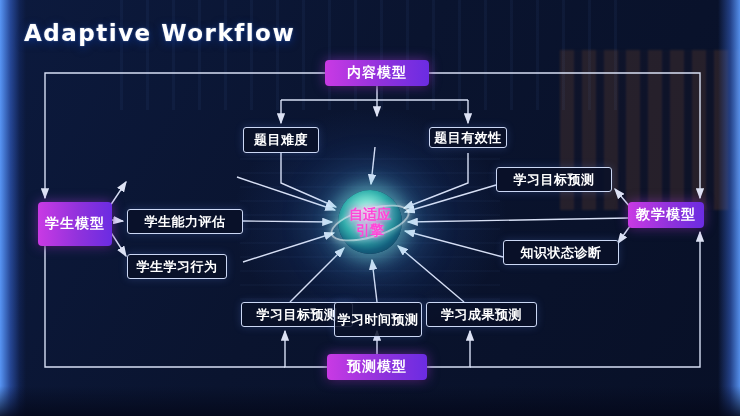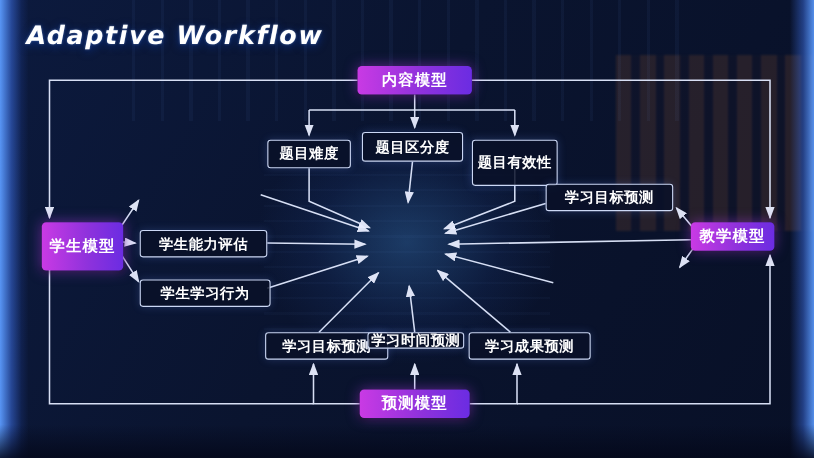--- a/index.html
+++ b/index.html
@@ -18,21 +18,21 @@
     background:repeating-linear-gradient(90deg,rgba(110,160,255,.10) 0 3px,transparent 3px 26px);}
   .streaks-mid{position:absolute;left:240px;top:150px;width:260px;height:150px;opacity:.4;
     background:repeating-linear-gradient(0deg,rgba(120,170,255,.08) 0 2px,transparent 2px 14px);}
   .edge-left{position:absolute;left:0;top:0;bottom:0;width:26px;
     background:linear-gradient(90deg,rgba(92,156,255,.95) 0%,rgba(60,110,225,.55) 40%,rgba(40,80,190,.18) 75%,transparent 100%);}
   .edge-right{position:absolute;right:0;top:0;bottom:0;width:22px;
     background:linear-gradient(270deg,rgba(92,156,255,.9) 0%,rgba(60,110,225,.5) 45%,transparent 100%);}
   .bottom-band{position:absolute;left:0;right:0;bottom:0;height:30px;
     background:linear-gradient(180deg,transparent,rgba(4,8,26,.85));}
   
-  .title{position:absolute;left:24px;top:20px;font-size:23px;font-weight:bold;font-style:italic;
+  .title{position:absolute;left:24px;top:20px;font-size:23px;font-weight:bold;
     color:#ffffff;letter-spacing:1.5px;text-shadow:0 2px 8px rgba(10,50,140,.9),0 0 2px rgba(180,210,255,.6);}
   
   .box{position:absolute;display:flex;align-items:center;justify-content:center;
     color:#fff;font-weight:bold;white-space:nowrap;box-sizing:border-box;}
   .model{font-size:14px;letter-spacing:1px;border-radius:4px;
     background:linear-gradient(90deg,#c93ae4 0%,#9032dc 55%,#6b2ce2 100%);
     box-shadow:0 0 12px rgba(175,65,235,.5),0 2px 4px rgba(0,0,0,.4);}
   .item{font-size:13px;letter-spacing:.5px;border-radius:3px;
     background:rgba(9,16,40,.85);border:1px solid #ccd8f5;
     box-shadow:0 0 8px rgba(110,150,255,.22);}
@@ -105,29 +105,36 @@
     <path class="arrow" d="M325,73 L45,73 L45,198" marker-end="url(#ah)"></path>
     <path class="arrow" d="M429,73 L700,73 L700,198" marker-end="url(#ah)"></path>
     <path class="arrow" d="M285,367 L45,367 L45,232" marker-end="url(#ah)"></path>
     <path class="arrow" d="M470,367 L700,367 L700,232" marker-end="url(#ah)"></path>
   </svg>
 
   <div class="title">Adaptive Workflow</div>
 
   <div class="box model" style="left:325px;top:60px;width:104px;height:26px">内容模型</div>
   <div class="box item" style="left:243px;top:127px;width:76px;height:26px">题目难度</div>
-  <div class="box item" style="left:329px;top:120px;width:92px;height:27px">题目区分度</div>
-  <div class="box item" style="left:429px;top:127px;width:78px;height:42px">题目有效性</div>
+  <div class="box item" style="left:429px;top:127px;width:78px;height:21px">题目有效性</div>
 
   <div class="box model" style="left:38px;top:202px;width:74px;height:44px">学生模型</div>
   <div class="box item" style="left:127px;top:209px;width:116px;height:25px">学生能力评估</div>
-  <div class="box item" style="left:127px;top:254px;width:119px;height:25px">学生学习行为</div>
+  <div class="box item" style="left:127px;top:254px;width:100px;height:25px">学生学习行为</div>
 
+  <div class="engine">
+    <div class="engine-ring"></div>
+    <div class="engine-label">
+      <span>自适应</span>
+      <span>引擎</span>
+    </div>
+  </div>
 
   <div class="box item" style="left:496px;top:167px;width:116px;height:25px">学习目标预测</div>
+  <div class="box item" style="left:503px;top:240px;width:116px;height:25px">知识状态诊断</div>
   <div class="box model" style="left:628px;top:202px;width:76px;height:26px">教学模型</div>
 
   <div class="box item" style="left:241px;top:302px;width:112px;height:25px">学习目标预测</div>
-  <div class="box item" style="left:334px;top:302px;width:88px;height:15px">学习时间预测</div>
+  <div class="box item" style="left:334px;top:302px;width:88px;height:35px">学习时间预测</div>
   <div class="box item" style="left:426px;top:302px;width:111px;height:25px">学习成果预测</div>
   <div class="box model" style="left:327px;top:354px;width:100px;height:26px">预测模型</div>
 
 </div>
 
 </body></html>

